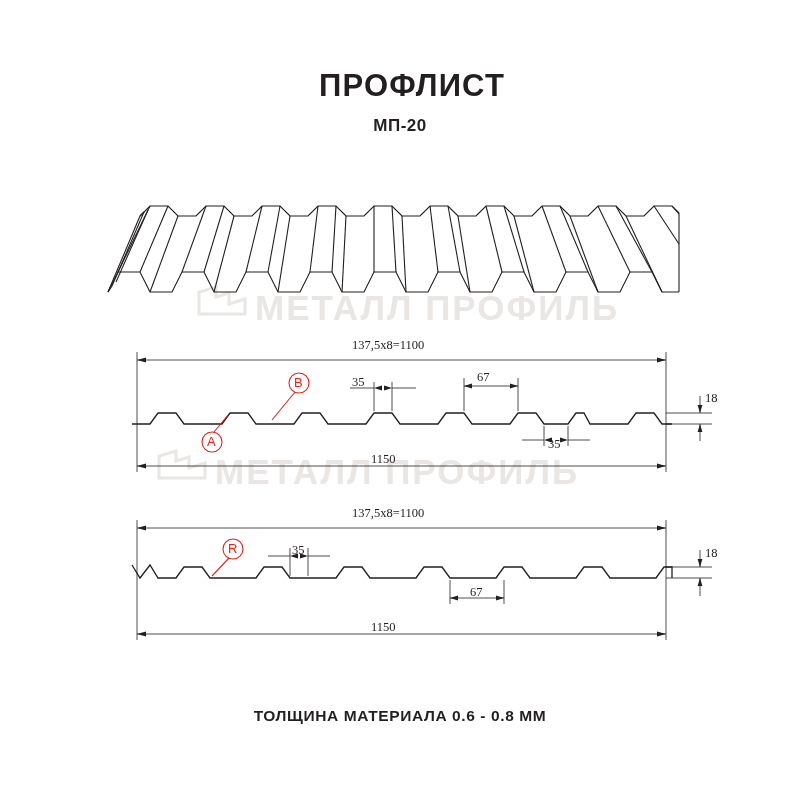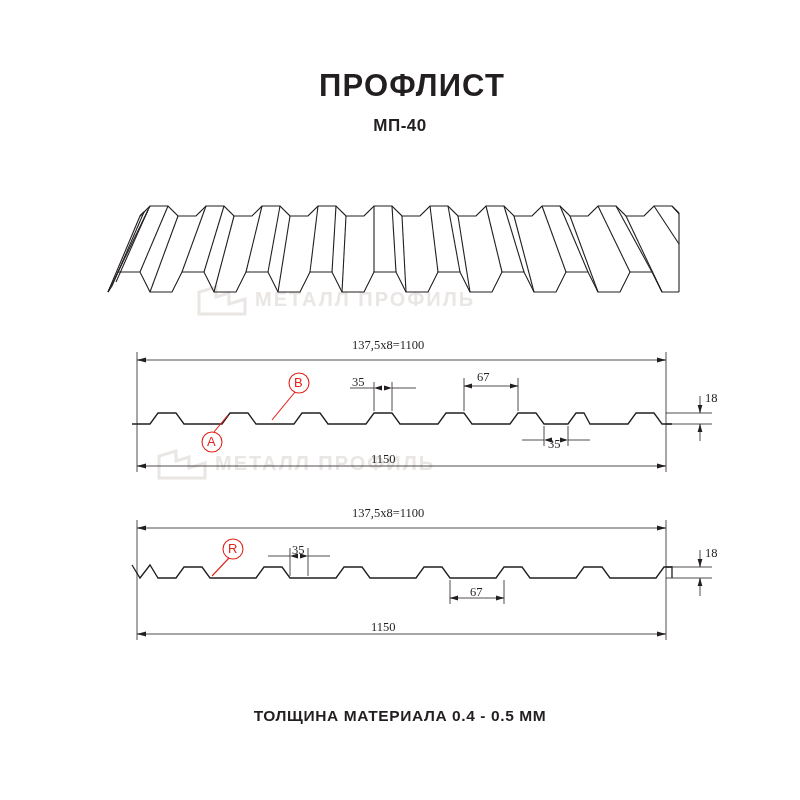--- a/index.html
+++ b/index.html
@@ -55,21 +55,21 @@
     top: 0;
     left: 0;
     width: 800px;
     height: 800px;
   }
   .wm {
     position: absolute;
     font-family: "Liberation Sans", sans-serif;
     font-weight: bold;
     color: #e9e6e4;
-    font-size: 20px;
+    font-size: 35px;
     letter-spacing: 2px;
     white-space: nowrap;
     user-select: none;
   }
   .wm1 { top: 288px; left: 255px; }
   .wm2 { top: 452px; left: 215px; }
   .wmlogo {
     position: absolute;
     width: 52px;
     height: 34px;
@@ -88,21 +88,21 @@
     font-family: "Liberation Sans", sans-serif;
     white-space: nowrap;
   }
 </style>
 </head>
 <body>
 
 <div class="page">
 
   <div class="title">ПРОФЛИСТ</div>
-  <div class="subtitle">МП-40</div>
+  <div class="subtitle">МП-20</div>
 
   <div class="wm wm1">МЕТАЛЛ ПРОФИЛЬ</div>
   <svg class="wmlogo" style="top:284px; left:196px;" viewBox="0 0 52 34">
     <path d="M3 30 L3 8 L20 3 L20 13 L33 9 L33 20 L49 15 L49 30 Z" fill="none" stroke="#e9e6e4" stroke-width="3"></path>
   </svg>
   <div class="wm wm2">МЕТАЛЛ ПРОФИЛЬ</div>
   <svg class="wmlogo" style="top:448px; left:156px;" viewBox="0 0 52 34">
     <path d="M3 30 L3 8 L20 3 L20 13 L33 9 L33 20 L49 15 L49 30 Z" fill="none" stroke="#e9e6e4" stroke-width="3"></path>
   </svg>
 
@@ -284,14 +284,14 @@
   <div class="dimtext" style="top:506px; left:352px;">137,5х8=1100</div>
   <div class="dimtext" style="top:620px; left:371px;">1150</div>
   <div class="dimtext" style="top:543px; left:292px;">35</div>
   <div class="dimtext" style="top:585px; left:470px;">67</div>
   <div class="dimtext" style="top:546px; left:705px;">18</div>
 
   <div class="marker-letter" style="top:375px; left:294px;">B</div>
   <div class="marker-letter" style="top:434px; left:207px;">A</div>
   <div class="marker-letter" style="top:541px; left:228px;">R</div>
 
-  <div class="footer">ТОЛЩИНА МАТЕРИАЛА 0.4 - 0.5 ММ</div>
+  <div class="footer">ТОЛЩИНА МАТЕРИАЛА 0.6 - 0.8 ММ</div>
 </div>
 
 </body></html>

